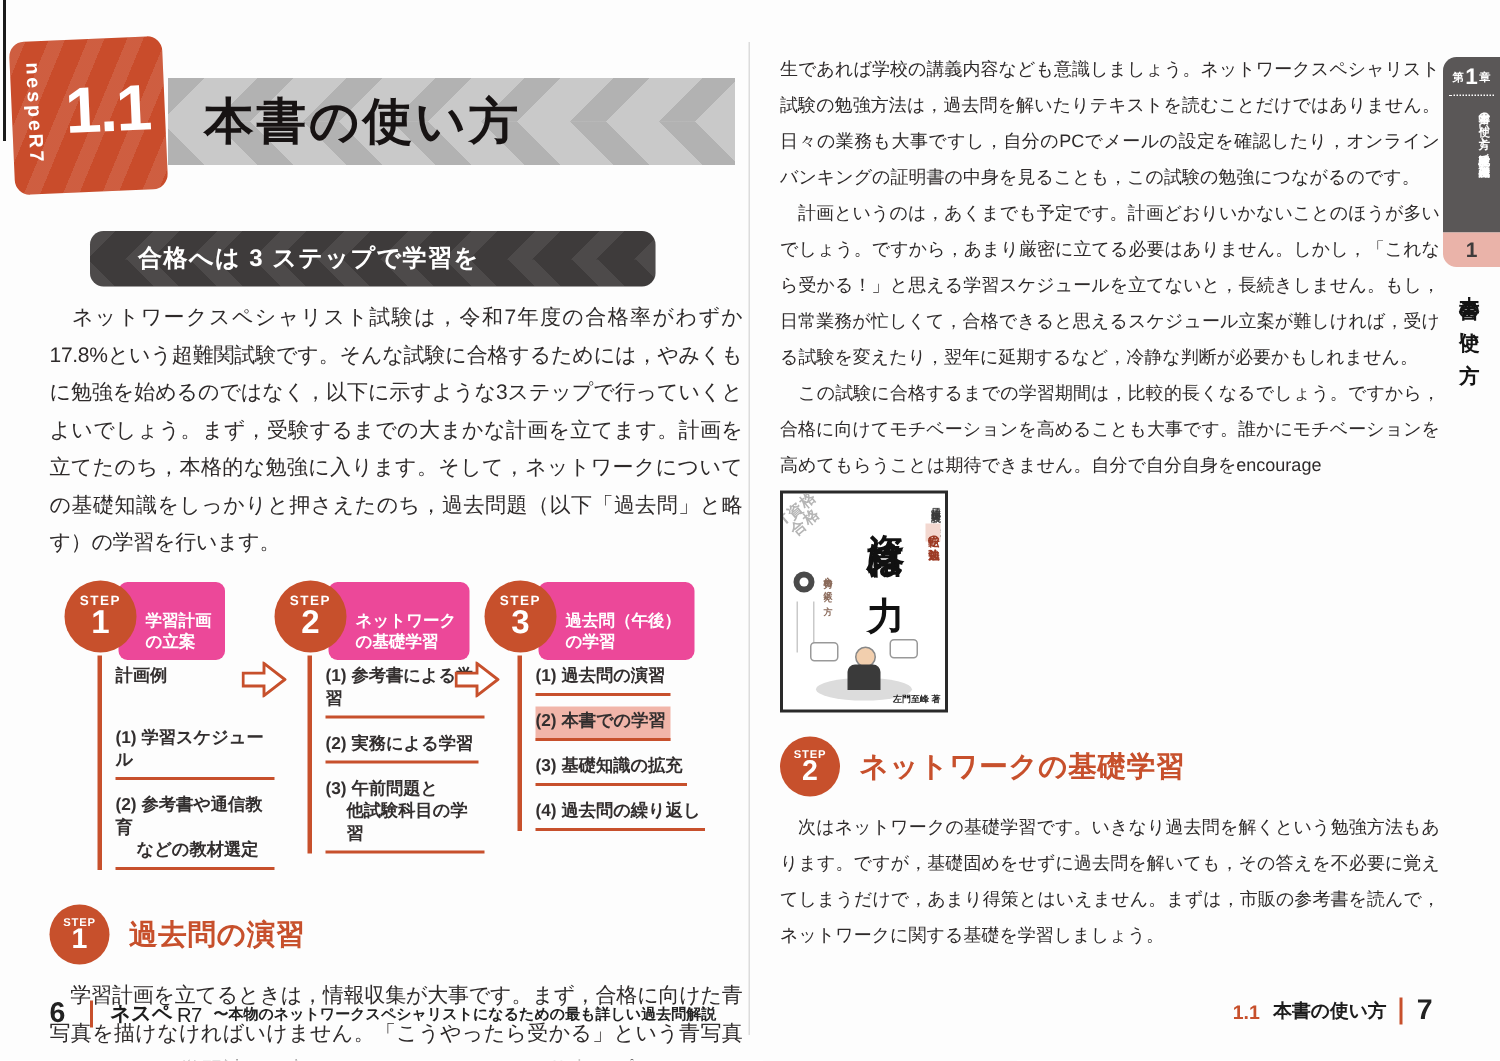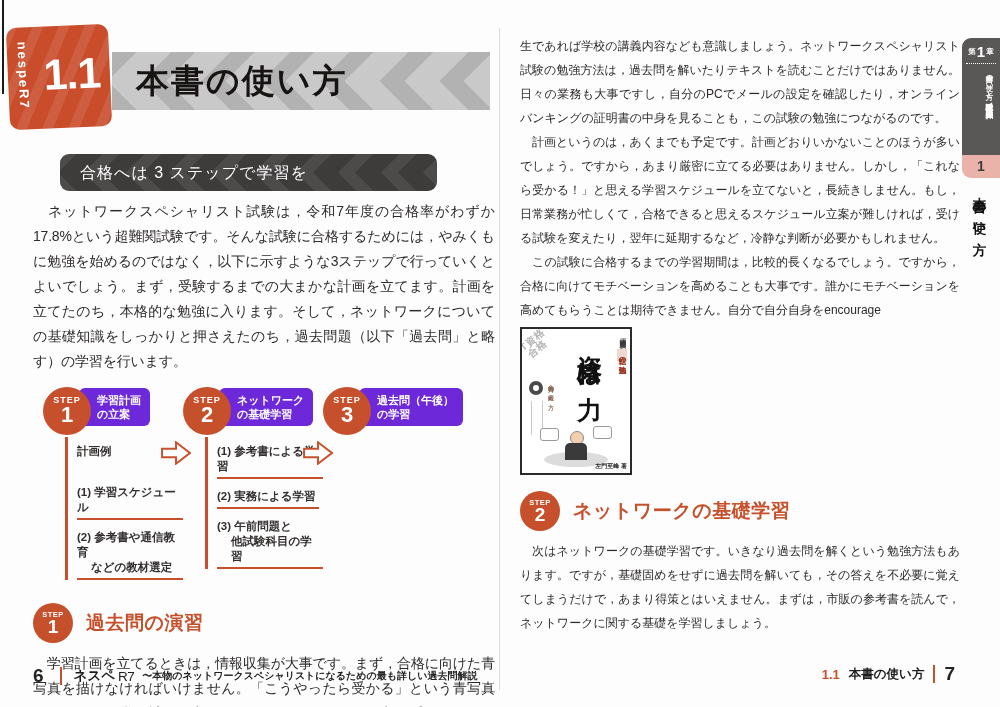--- a/index.html
+++ b/index.html
@@ -26,33 +26,33 @@
   .page-title{position:relative;z-index:1;font-size:33px;font-weight:900;color:#171313;
     line-height:58px;padding-left:24px;letter-spacing:2px;margin:0;}
 
   
   .lp-content{position:absolute;left:33px;top:154px;width:462px;}
   .black-banner{width:377px;height:37px;background:#3e3b3b;border-radius:9px;overflow:hidden;
     position:relative;margin-left:27px;}
   .black-banner::before,.black-banner::after{content:"";position:absolute;left:0;right:0;height:50%;}
   .black-banner::before{top:0;background:repeating-linear-gradient(135deg,rgba(255,255,255,.08) 0 12px,transparent 12px 30px);}
   .black-banner::after{bottom:0;background:repeating-linear-gradient(45deg,rgba(255,255,255,.08) 0 12px,transparent 12px 30px);}
-  .bb-text{position:relative;z-index:1;color:#fff;font-size:16px;font-weight:normal;
-    line-height:37px;padding-left:20px;letter-spacing:1px;}
+  .bb-text{position:relative;z-index:1;color:#fff;font-size:16px;font-weight:bold;
+    line-height:37px;padding-left:32px;letter-spacing:1px;}
 
   .bp{font-size:14px;line-height:25px;text-align:justify;margin:0;letter-spacing:-.2px;}
   .lp-p1{margin-top:8px;}
 
   
   .steps{position:relative;display:flex;margin:13px 0 0 10px;}
   .step-col{width:140px;}
   .step-col.c3{width:152px;}
   .step-head{position:relative;height:50px;}
-  .step-label{position:absolute;left:36px;top:1px;background:#6d28d9;border-radius:6px;
-    padding:5px 9px 5px 18px;color:#fff;font-size:11px;line-height:14px;font-weight:bold;white-space:nowrap;z-index:1;}
+  .step-label{position:absolute;left:36px;top:1px;background:#ec4899;border-radius:6px;
+    padding:19px 9px 5px 18px;color:#fff;font-size:11px;line-height:14px;font-weight:bold;white-space:nowrap;z-index:1;}
   .step-circle{position:absolute;left:0;top:0;width:48px;height:48px;border-radius:50%;
     background:#c7502c;color:#fff;text-align:center;z-index:2;}
   .step-circle .s{display:block;font-size:9px;font-weight:bold;margin-top:8px;letter-spacing:1px;}
   .step-circle .n{display:block;font-size:22px;font-weight:bold;line-height:19px;}
   .step-list{margin-left:22px;border-left:3px solid #c7502c;padding:4px 0 0 9px;}
   .sl-item{font-size:11.5px;font-weight:bold;color:#332f2f;border-bottom:2px solid #c7502c;
     padding:3px 3px 3px 0;margin-bottom:7px;display:table;line-height:15px;}
   .sl-item.nohd{border-bottom:none;margin-bottom:20px;}
   .sl-item.hl{background:#f1b5a9;}
   .sl-item .l2{display:block;padding-left:14px;}
@@ -197,20 +197,26 @@
         <div class="step-head">
           <div class="step-label">
             <span>過去問（午後）</span><br>
             <span>の学習</span>
           </div>
           <div class="step-circle">
             <span class="s">STEP</span>
             <span class="n">3</span>
           </div>
         </div>
+        <div class="step-list">
+          <div class="sl-item">(1) 過去問の演習</div>
+          <div class="sl-item hl">(2) 本書での学習</div>
+          <div class="sl-item">(3) 基礎知識の拡充</div>
+          <div class="sl-item">(4) 過去問の繰り返し</div>
+        </div>
       </div>
       <svg class="step-arrow a1" viewBox="0 0 28 22">
         <path d="M1 7 h13 v-6 l13 10 -13 10 v-6 h-13 z" fill="#ffffff" stroke="#c7502c" stroke-width="1.8"></path>
       </svg>
       <svg class="step-arrow a2" viewBox="0 0 28 22">
         <path d="M1 7 h13 v-6 l13 10 -13 10 v-6 h-13 z" fill="#ffffff" stroke="#c7502c" stroke-width="1.8"></path>
       </svg>
     </div>
 
     <div class="sec-head">

